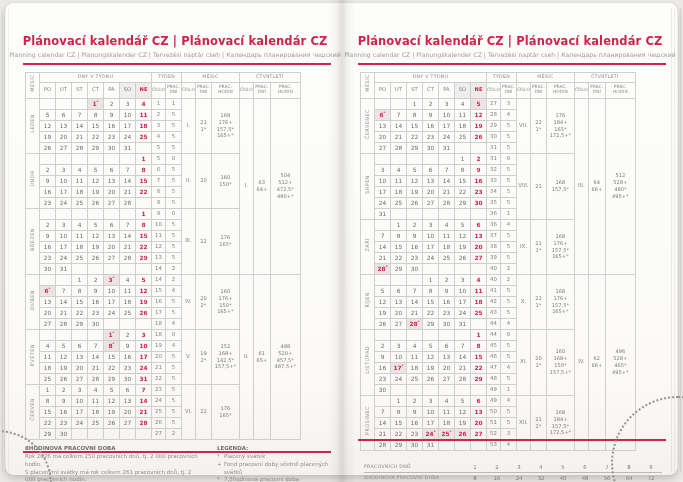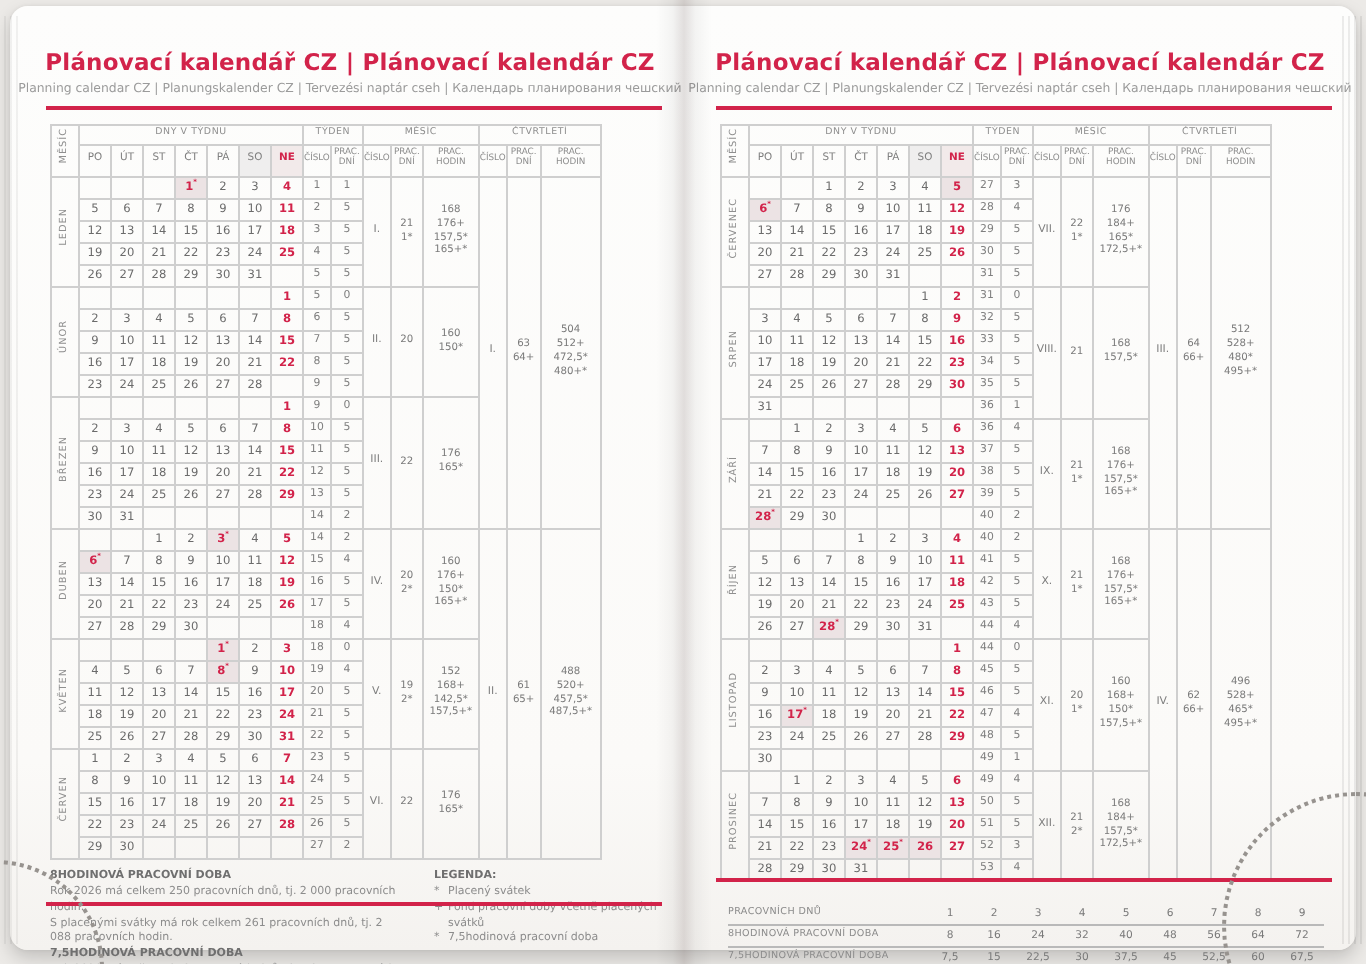--- a/index.html
+++ b/index.html
@@ -24,21 +24,21 @@
   .edge.r{right:2px;width:10px;background:repeating-linear-gradient(90deg,rgba(0,0,0,0.07) 0 1px,rgba(0,0,0,0) 1px 3px);}
   .edge.l{left:2px;width:7px;background:repeating-linear-gradient(90deg,rgba(0,0,0,0.05) 0 1px,rgba(0,0,0,0) 1px 3px);}
   .stitch{position:absolute;border:2.5px dotted #97938f;border-radius:50%;pointer-events:none;}
   .stitch.sl{width:104px;height:104px;left:-56px;bottom:-56px;}
   .stitch.sr{width:130px;height:130px;right:-62px;bottom:-48px;}
 
   .page{position:absolute;top:6px;width:332px;height:466px;}
   .page.left{left:9px;}
   .page.right{left:344px;}
 
-  .ptitle{margin-top:18px;text-align:center;font-size:11.5px;font-weight:bold;color:#d2234a;letter-spacing:0.1px;}
+  .ptitle{margin-top:28px;text-align:center;font-size:11.5px;font-weight:bold;color:#d2234a;letter-spacing:0.1px;}
   .psub{margin-top:3px;text-align:center;font-size:6.2px;color:#9b9b9b;}
   .rule{height:1.6px;background:#d2234a;}
   .rule.top{margin:5px 10px 0 14px;}
   .rule.bottom{position:absolute;left:14px;right:10px;}
   .page.left .rule.bottom{bottom:19px;}
   .page.right .rule.bottom{bottom:31px;}
 
   table.cal{border-collapse:collapse;table-layout:fixed;margin:7px 0 0 16px;border:1px solid #b9b9b9;}
   .cal th,.cal td{border:1px solid #cfcfcf;padding:0;text-align:center;vertical-align:middle;line-height:1.05;overflow:hidden;}
   .cal .ghead{height:9px;font-size:4.7px;font-weight:normal;color:#8d8d8d;letter-spacing:0.3px;}

